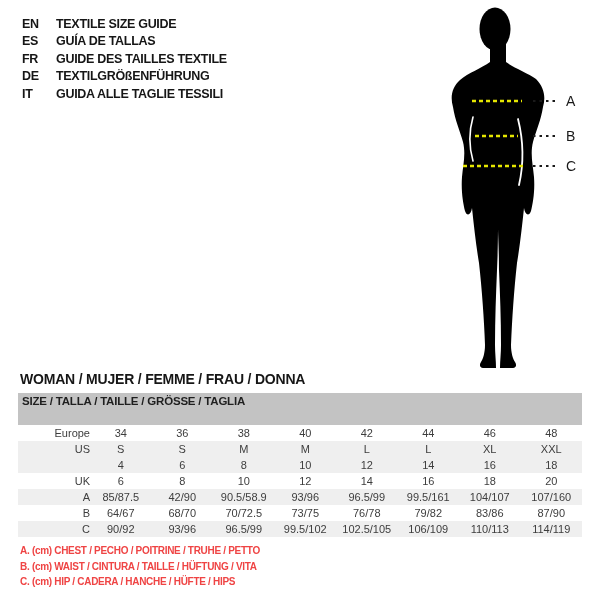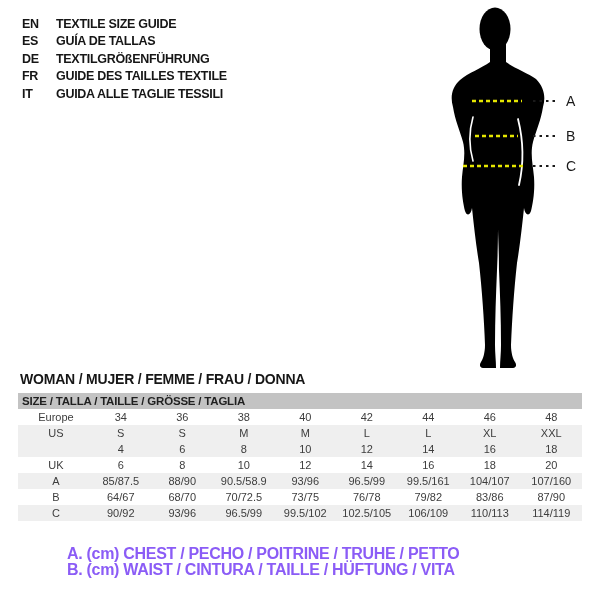--- a/index.html
+++ b/index.html
@@ -28,54 +28,54 @@
   }
   
   .size-table{
     position:absolute;left:18px;top:393px;width:564px;
     border-collapse:collapse;table-layout:fixed;
     font-size:11px;color:#3d3d3d;
   }
   .size-table th{
     background:var(--header-bar,#c3c3c3);
     text-align:left;font-weight:bold;font-size:11.5px;color:#1f1f1f;
-    height:16px;padding:0 0 0 4px;letter-spacing:-0.2px;
+    height:16px;padding:0 0 16px 4px;letter-spacing:-0.2px;
   }
   .size-table td{height:16px;padding:0;text-align:center;font-weight:normal;white-space:nowrap;}
-  .size-table td.lbl{text-align:center;padding-left:4px;}
+  .size-table td.lbl{text-align:right;padding-left:4px;}
   .size-table col.c-label{width:72px;}
   .size-table tr.shaded td{background:var(--row-stripe,#efefef);margin-left:21px;}
   
   .legend{position:absolute;left:20px;top:545px;}
   .legend-line{
-    font-size:16px;font-weight:bold;color:#8b5cf6;height:15.6px;
-    letter-spacing:-0.3px;white-space:nowrap;margin-left:47px;
+    font-size:10px;font-weight:bold;color:#ef4444;height:15.6px;
+    letter-spacing:-0.3px;white-space:nowrap;
   }
 </style>
 </head>
 <body>
 
 <div class="page">
 
   <div class="langs">
       <div class="lang-row">
         <span class="lang-code">EN</span>
         <span class="lang-label">TEXTILE SIZE GUIDE</span>
       </div>
       <div class="lang-row">
         <span class="lang-code">ES</span>
         <span class="lang-label">GUÍA DE TALLAS</span>
       </div>
       <div class="lang-row">
+        <span class="lang-code">FR</span>
+        <span class="lang-label">GUIDE DES TAILLES TEXTILE</span>
+      </div>
+      <div class="lang-row">
         <span class="lang-code">DE</span>
         <span class="lang-label">TEXTILGRÖßENFÜHRUNG</span>
-      </div>
-      <div class="lang-row">
-        <span class="lang-code">FR</span>
-        <span class="lang-label">GUIDE DES TAILLES TEXTILE</span>
       </div>
       <div class="lang-row">
         <span class="lang-code">IT</span>
         <span class="lang-label">GUIDA ALLE TAGLIE TESSILI</span>
       </div>
     </div>
 
   <div class="figure">
     <svg width="160" height="368" viewBox="0 0 160 368">
 
@@ -188,21 +188,21 @@
           <td>10</td>
           <td>12</td>
           <td>14</td>
           <td>16</td>
           <td>18</td>
           <td>20</td>
         </tr>
         <tr class="shaded">
           <td class="lbl">A</td>
           <td>85/87.5</td>
-          <td>88/90</td>
+          <td>42/90</td>
           <td>90.5/58.9</td>
           <td>93/96</td>
           <td>96.5/99</td>
           <td>99.5/161</td>
           <td>104/107</td>
           <td>107/160</td>
         </tr>
         <tr>
           <td class="lbl">B</td>
           <td>64/67</td>
@@ -224,15 +224,16 @@
           <td>106/109</td>
           <td>110/113</td>
           <td>114/119</td>
         </tr>
       </tbody>
   </table>
 
   <div class="legend">
       <div class="legend-line">A. (cm) CHEST / PECHO / POITRINE / TRUHE / PETTO</div>
       <div class="legend-line">B. (cm) WAIST / CINTURA / TAILLE / HÜFTUNG / VITA</div>
+      <div class="legend-line">C. (cm) HIP / CADERA / HANCHE / HÜFTE / HIPS</div>
     </div>
 
 </div>
 
 </body></html>

